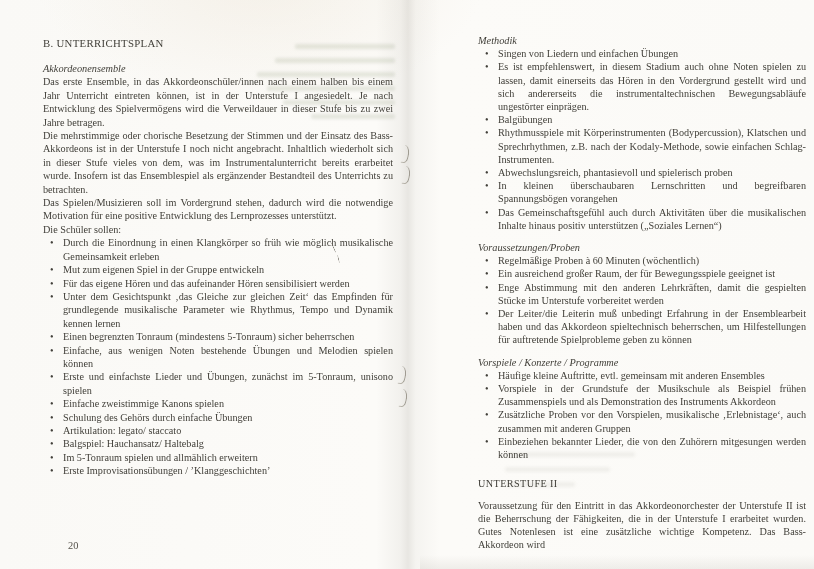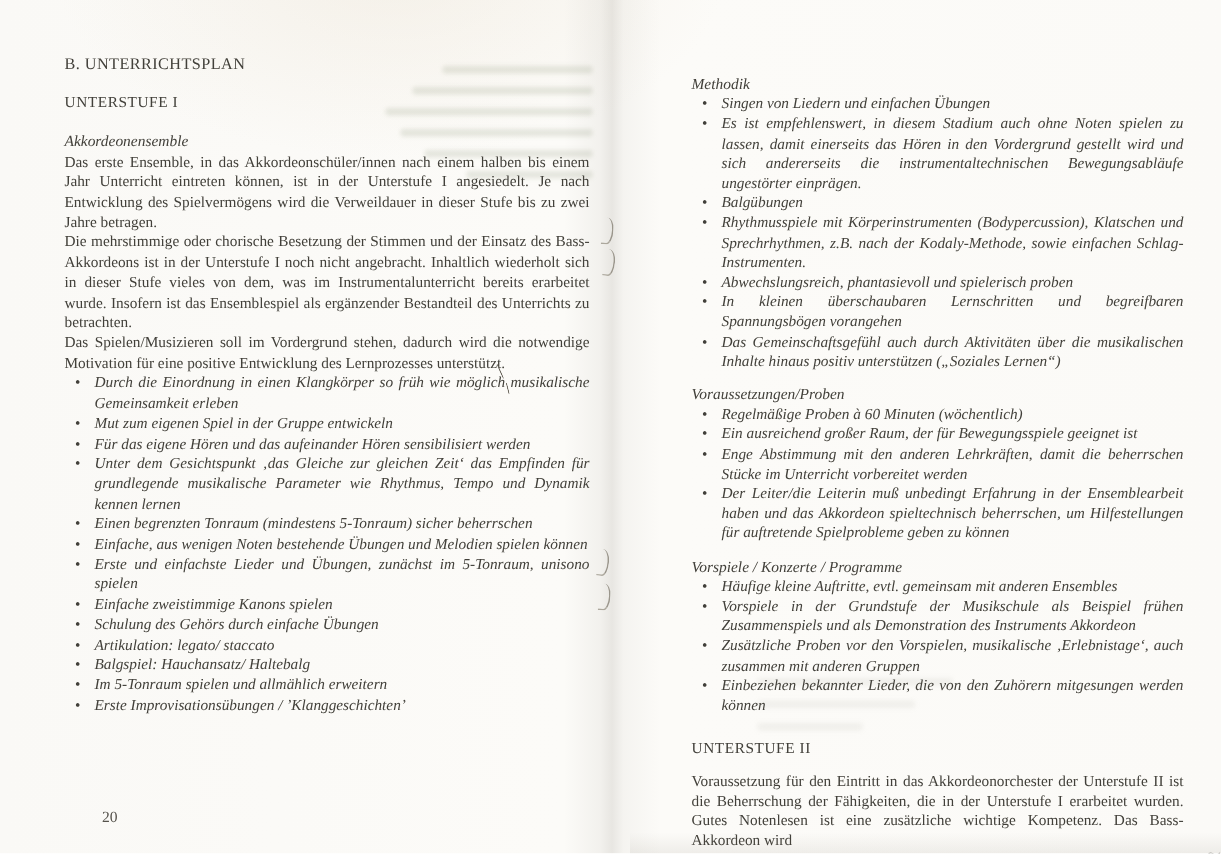--- a/index.html
+++ b/index.html
@@ -40,32 +40,32 @@
   .pm2{left:338px;top:255px;height:8px;transform:rotate(-14deg);}
   
   .bleed{position:absolute;pointer-events:none;}
   .bleed-left{left:252px;top:44px;width:143px;}
   .bleed-left .bl{height:5px;margin:0 0 9px auto;background:rgba(138,148,118,0.20);filter:blur(1.4px);border-radius:2px;}
   .bleed-right{left:505px;top:452px;width:150px;}
   .bleed-right .bl{height:5px;margin:0 0 10px 0;background:rgba(140,140,128,0.10);filter:blur(1.6px);border-radius:2px;}
   
   .page{position:absolute;text-align:left;}
   .page-l{left:43px;top:36px;width:350px;font-size:10.2px;line-height:13.4px;}
-  .page-r{left:461px;top:34px;width:328px;font-size:10.2px;line-height:13.2px;margin-top:16px;}
+  .page-r{left:478px;top:34px;width:328px;font-size:10.2px;line-height:13.2px;}
   .title{font-weight:normal;font-size:10.8px;letter-spacing:.3px;margin:0 0 12px 0;line-height:14px;}
   .sec{letter-spacing:.4px;margin:0 0 13px 0;}
   .sec2{letter-spacing:.4px;margin:16px 0 8px 0;}
   h2{font-size:10.3px;font-weight:normal;margin:0;}
   h2.it{font-style:italic;}
   h2.gap{margin-top:9px;}
   p{margin:0;text-align:justify;}
   ul.blist{list-style:none;margin:0;padding:0;}
   .blist li{display:flex;padding-left:7px;}
   .blist .bm{flex:0 0 13px;width:13px;}
-  .blist .bt{flex:1;text-align:justify;font-style:italic;}
+  .blist .bt{flex:1;text-align:justify;}
   .pnum{position:absolute;font-size:10.4px;color:#55524b;}
   .pnum-l{left:44px;top:540px;margin-left:24px;}
   .pnum-r{left:757px;top:567px;padding-left:48px;}
 </style>
 </head>
 <body>
 
 <div class="spread">
 
   <div class="bleed bleed-left">
@@ -77,27 +77,27 @@
     <div class="bl" style="width:84px;"></div>
   </div>
   <div class="bleed bleed-right">
     <div class="bl" style="width:130px;"></div>
     <div class="bl" style="width:105px;"></div>
     <div class="bl" style="width:70px;"></div>
   </div>
 
   <main class="page page-l">
     <h1 class="title">B. UNTERRICHTSPLAN</h1>
-    <div class="sec">UNTERSTUFE I</div>
 
     <h2 class="it">Akkordeonensemble</h2>
     <p>Das erste Ensemble, in das Akkordeonschüler/innen nach einem halben bis einem Jahr Unterricht eintreten können, ist in der Unterstufe I angesiedelt. Je nach Entwicklung des Spielvermögens wird die Verweildauer in dieser Stufe bis zu zwei Jahre betragen.</p>
     <p>Die mehrstimmige oder chorische Besetzung der Stimmen und der Einsatz des Bass-Akkordeons ist in der Unterstufe I noch nicht angebracht. Inhaltlich wiederholt sich in dieser Stufe vieles von dem, was im Instrumentalunterricht bereits erarbeitet wurde. Insofern ist das Ensemblespiel als ergänzender Bestandteil des Unterrichts zu betrachten.</p>
     <p>Das Spielen/Musizieren soll im Vordergrund stehen, dadurch wird die notwendige Motivation für eine positive Entwicklung des Lernprozesses unterstützt.</p>
 
+    <p>Die Schüler sollen:</p>
     <ul class="blist">
       <li>
           <span class="bm">•</span>
           <span class="bt">Durch die Einordnung in einen Klangkörper so früh wie möglich musikalische Gemeinsamkeit erleben</span>
         </li>
       <li>
           <span class="bm">•</span>
           <span class="bt">Mut zum eigenen Spiel in der Gruppe entwickeln</span>
         </li>
       <li>
@@ -188,21 +188,21 @@
       <li>
           <span class="bm">•</span>
           <span class="bt">Regelmäßige Proben à 60 Minuten (wöchentlich)</span>
         </li>
       <li>
           <span class="bm">•</span>
           <span class="bt">Ein ausreichend großer Raum, der für Bewegungsspiele geeignet ist</span>
         </li>
       <li>
           <span class="bm">•</span>
-          <span class="bt">Enge Abstimmung mit den anderen Lehrkräften, damit die beherrschen Stücke im Unterricht vorbereitet werden</span>
+          <span class="bt">Enge Abstimmung mit den anderen Lehrkräften, damit die gespielten Stücke im Unterstufe vorbereitet werden</span>
         </li>
       <li>
           <span class="bm">•</span>
           <span class="bt">Der Leiter/die Leiterin muß unbedingt Erfahrung in der Ensemblearbeit haben und das Akkordeon spieltechnisch beherrschen, um Hilfestellungen für auftretende Spielprobleme geben zu können</span>
         </li>
     </ul>
 
     <h2 class="it gap">Vorspiele / Konzerte / Programme</h2>
     <ul class="blist">
       <li>

